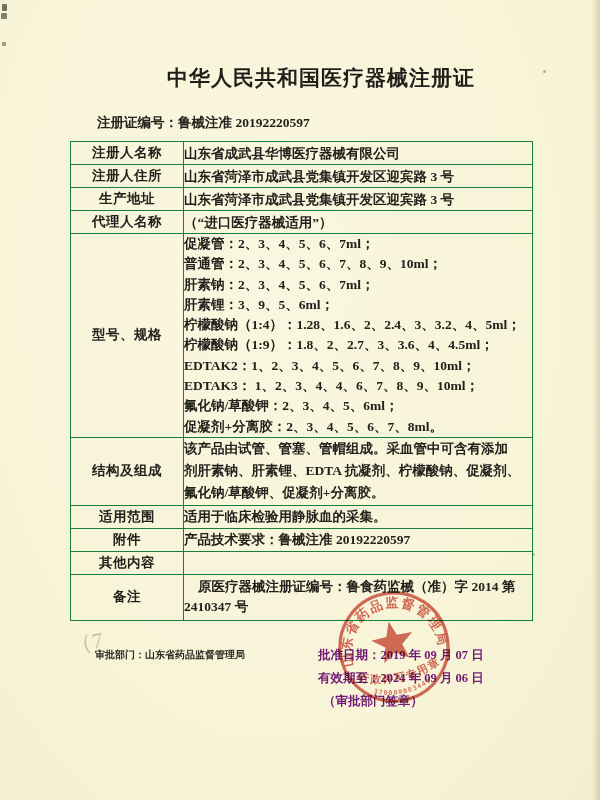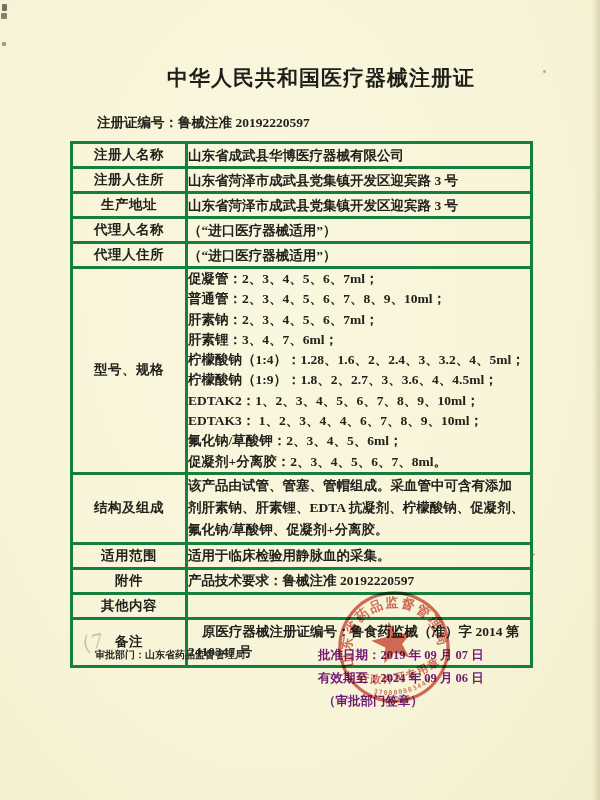--- a/index.html
+++ b/index.html
@@ -40,21 +40,21 @@
   }
 
   table.cert{
     position:absolute;left:70px;top:141px;
     width:463px;
     border-collapse:collapse;
     table-layout:fixed;
     font-size:13.5px;font-weight:600;color:#22221c;
   }
   table.cert td{
-    border:3px solid #15803d;
+    border:1px solid #15803d;
     vertical-align:middle;
     padding:0;
   }
   td.label-cell{
     width:112px;text-align:center;
     letter-spacing:.5px;
   }
   td.value-cell{padding:1px 4px 1px 9px;line-height:21px;}
   tr.row-0 td,tr.row-1 td,tr.row-2 td,tr.row-3 td,tr.row-4 td,tr.row-5 td,
   tr.row-8 td,tr.row-9 td,tr.row-10 td{height:22px;}
@@ -110,31 +110,27 @@
         <td class="value-cell">山东省菏泽市成武县党集镇开发区迎宾路 3 号</td>
       </tr>
       <tr class="row row-2">
         <td class="label-cell">生产地址</td>
         <td class="value-cell">山东省菏泽市成武县党集镇开发区迎宾路 3 号</td>
       </tr>
       <tr class="row row-3">
         <td class="label-cell">代理人名称</td>
         <td class="value-cell">（“进口医疗器械适用”）</td>
       </tr>
-      <tr class="row row-4">
-        <td class="label-cell">代理人住所</td>
-        <td class="value-cell">（“进口医疗器械适用”）</td>
-      </tr>
       <tr class="row row-6">
         <td class="label-cell">型号、规格</td>
         <td class="value-cell">
           <div class="vline">促凝管：2、3、4、5、6、7ml；</div>
           <div class="vline">普通管：2、3、4、5、6、7、8、9、10ml；</div>
           <div class="vline">肝素钠：2、3、4、5、6、7ml；</div>
-          <div class="vline">肝素锂：3、4、7、6ml；</div>
+          <div class="vline">肝素锂：3、9、5、6ml；</div>
           <div class="vline">柠檬酸钠（1:4）：1.28、1.6、2、2.4、3、3.2、4、5ml；</div>
           <div class="vline">柠檬酸钠（1:9）：1.8、2、2.7、3、3.6、4、4.5ml；</div>
           <div class="vline">EDTAK2：1、2、3、4、5、6、7、8、9、10ml；</div>
           <div class="vline">EDTAK3： 1、2、3、4、4、6、7、8、9、10ml；</div>
           <div class="vline">氟化钠/草酸钾：2、3、4、5、6ml；</div>
           <div class="vline">促凝剂+分离胶：2、3、4、5、6、7、8ml。</div>
         </td>
       </tr>
       <tr class="row row-7">
         <td class="label-cell">结构及组成</td>

